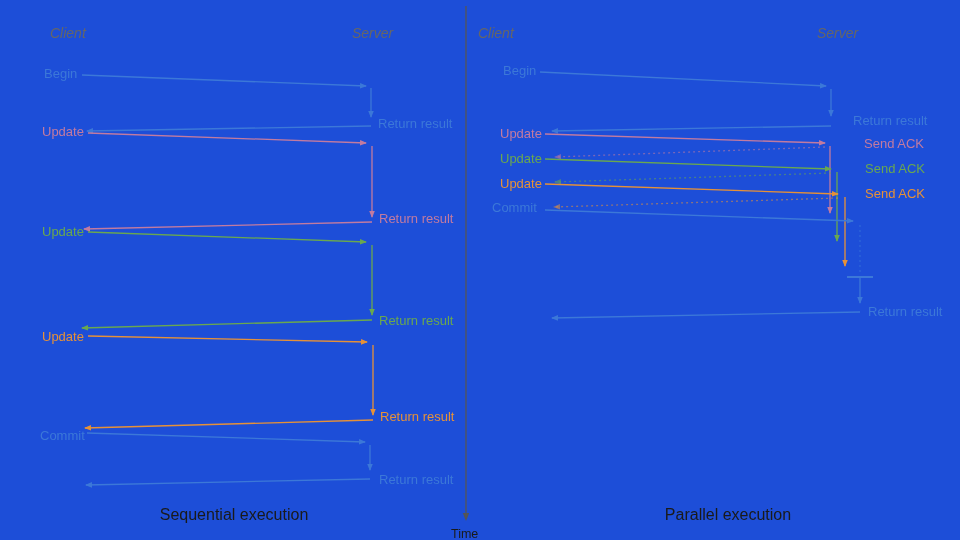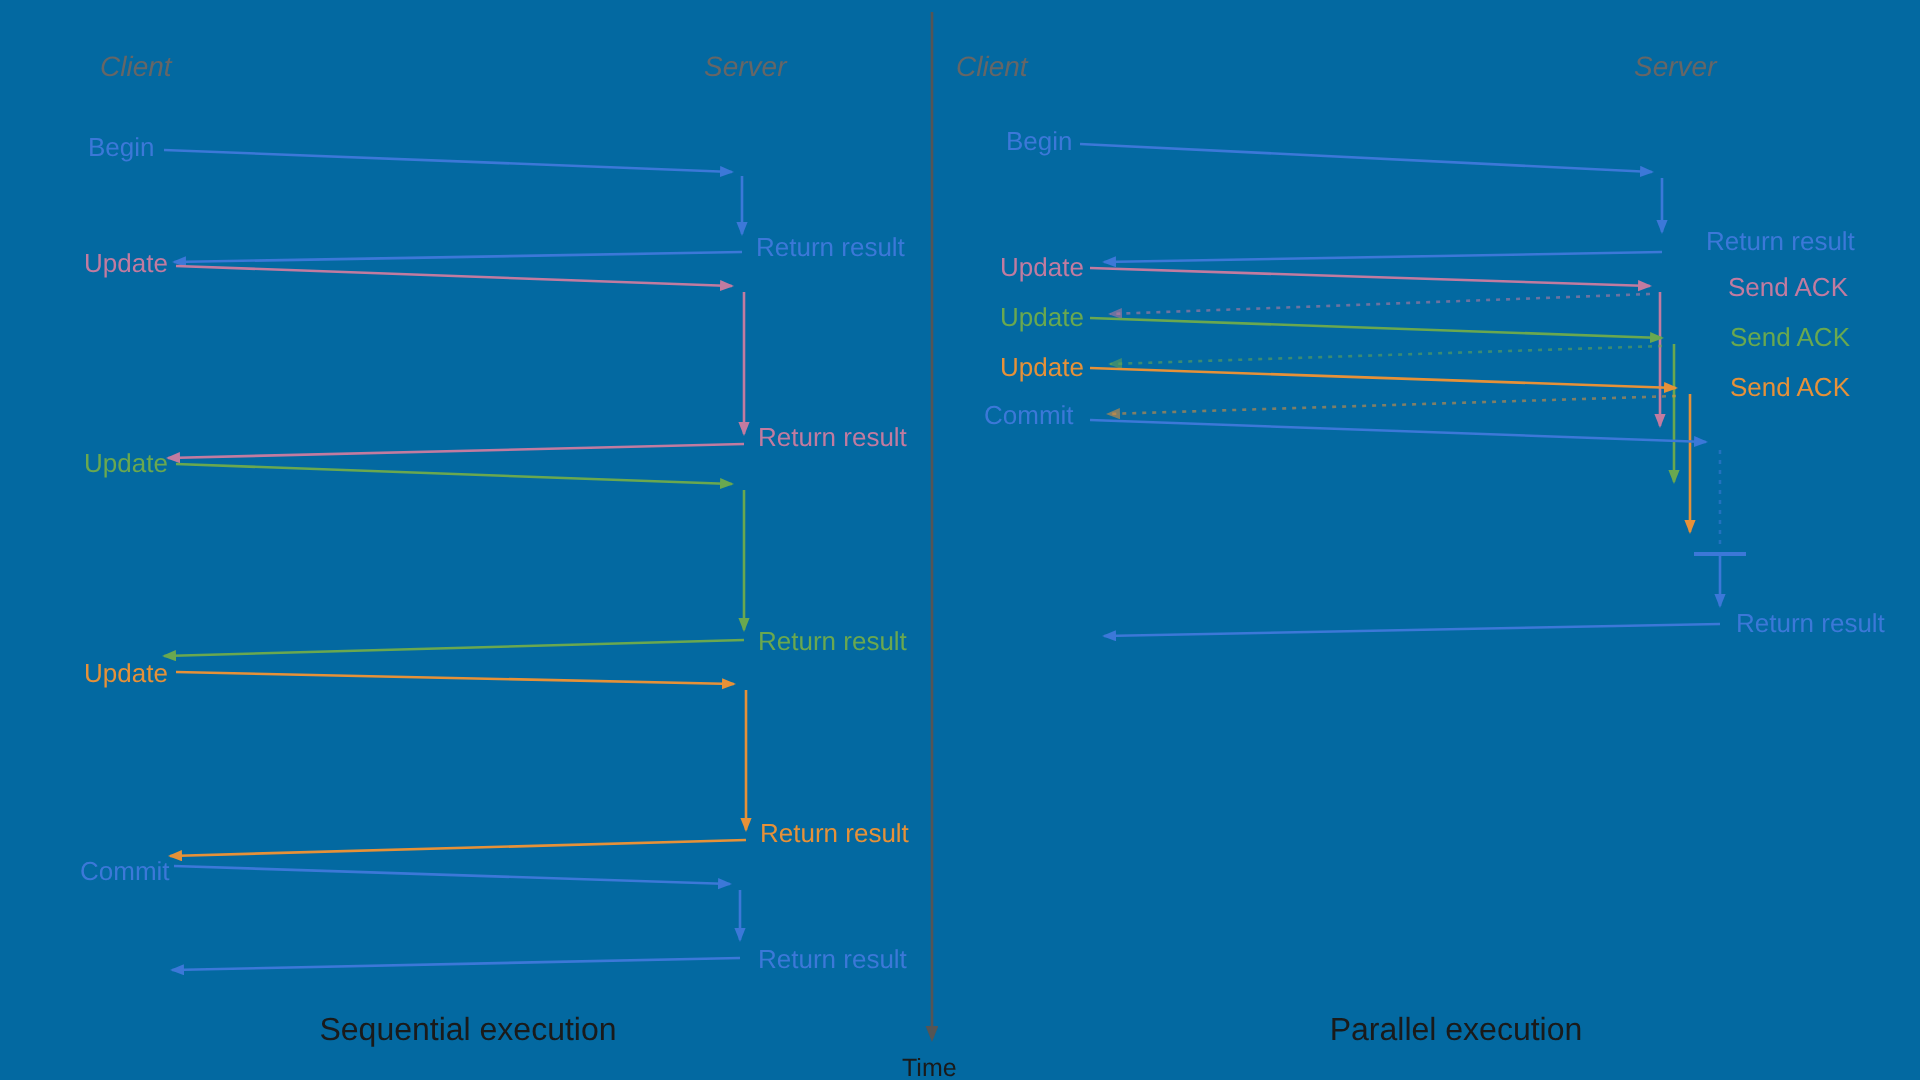--- a/index.html
+++ b/index.html
@@ -1,16 +1,16 @@
 <!DOCTYPE html>
 <html style="--c-blue: #3c78d8; --c-pink: #c27ba0; --c-green: #6aa84f; --c-orange: #e69138; --c-header: #666666; --c-title: #1a1a1a; --c-axis: #555555;"><head>
 <meta charset="utf-8">
 <style>
   html,body{margin:0;padding:0;background:#ffffff;}
-  .stage{position:relative;width:960px;height:540px;background:#0369a1;overflow:hidden;}
+  .stage{position:relative;width:960px;height:540px;background:#1d4ed8;overflow:hidden;}
   svg{display:block;}
   text{font-family:"Liberation Sans","DejaVu Sans",sans-serif;}
   .lbl{font-size:13px;}
   .hdr{font-size:14px;font-style:italic;fill:var(--c-header);}
   .ttl{font-size:16px;fill:var(--c-title);text-anchor:middle;}
   .time-lbl{font-size:12.5px;fill:var(--c-title);}
   .f-blue{fill:var(--c-blue);}   .s-blue{stroke:var(--c-blue);}
   .f-pink{fill:var(--c-pink);}   .s-pink{stroke:var(--c-pink);}
   .f-green{fill:var(--c-green);} .s-green{stroke:var(--c-green);}
   .f-orange{fill:var(--c-orange);}.s-orange{stroke:var(--c-orange);}

